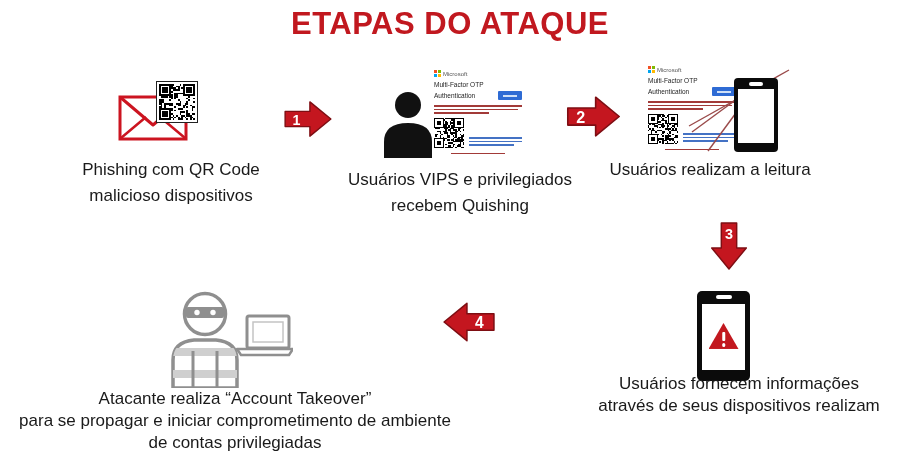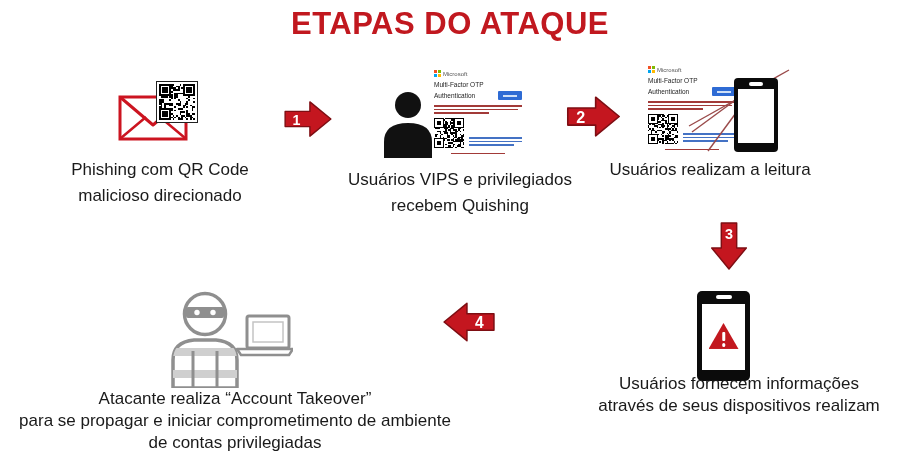--- a/index.html
+++ b/index.html
@@ -8,21 +8,21 @@
     position:relative; width:900px; height:455px; background:#ffffff;
     font-family:"Liberation Sans", sans-serif; color:#1a1a1a; overflow:hidden;
   }
   .title {
     position:absolute; top:6px; left:0; width:100%; text-align:center;
     font-size:31px; font-weight:bold; color:#C1181F; letter-spacing:.5px;
   }
   .caption { position:absolute; text-align:center; font-size:17px; color:#1a1a1a; }
   .cap-top { line-height:26px; }
   .cap-bottom { line-height:22px; }
-  .cap1 { left:28px;  top:157px; width:264px; }
+  .cap1 { left:39px;  top:157px; width:264px; }
   .cap2 { left:330px; top:167px; width:260px; }
   .cap3 { left:576px; top:157px; width:268px; }
   .cap4 { left:578px; top:373px; width:322px; }
   .cap5 { left:9px;   top:388px; width:452px; }
 
   .abs { position:absolute; }
 
   
   .qr { display:block; }
   .qr-mail { left:156px; top:81px; width:42px; height:42px; background:#fff;
@@ -222,21 +222,21 @@
         <rect x="14" y="0" width="7" height="7" fill="#000"></rect>
         <rect x="15" y="1" width="5" height="5" fill="#fff"></rect>
         <rect x="16" y="2" width="3" height="3" fill="#000"></rect>
         <rect x="0" y="14" width="7" height="7" fill="#000"></rect>
         <rect x="1" y="15" width="5" height="5" fill="#fff"></rect>
         <rect x="2" y="16" width="3" height="3" fill="#000"></rect>
       </svg></div>
 
   <div class="caption cap-top cap1">
     <div>Phishing com QR Code</div>
-    <div>malicioso direcionado</div>
+    <div>malicioso dispositivos</div>
   </div>
 
   <svg class="abs arrow arr1" width="50" height="40" viewBox="0 0 52 42">
     <path d="M2 13 H28 V3 L50 21 L28 39 V29 H2 Z" fill="#C4161F" stroke="#7E0E13" stroke-width="1.5" stroke-linejoin="round"></path>
     <text x="14" y="27" font-size="15" text-anchor="middle">1</text>
   </svg>
 
   <svg class="abs" style="left:381px; top:91px;" width="54" height="67" viewBox="0 0 54 67">
     <circle cx="27" cy="14" r="13" fill="#111"></circle>
     <path d="M3 67 V51 Q3 32 27 32 Q51 32 51 51 V67 Z" fill="#111"></path>

